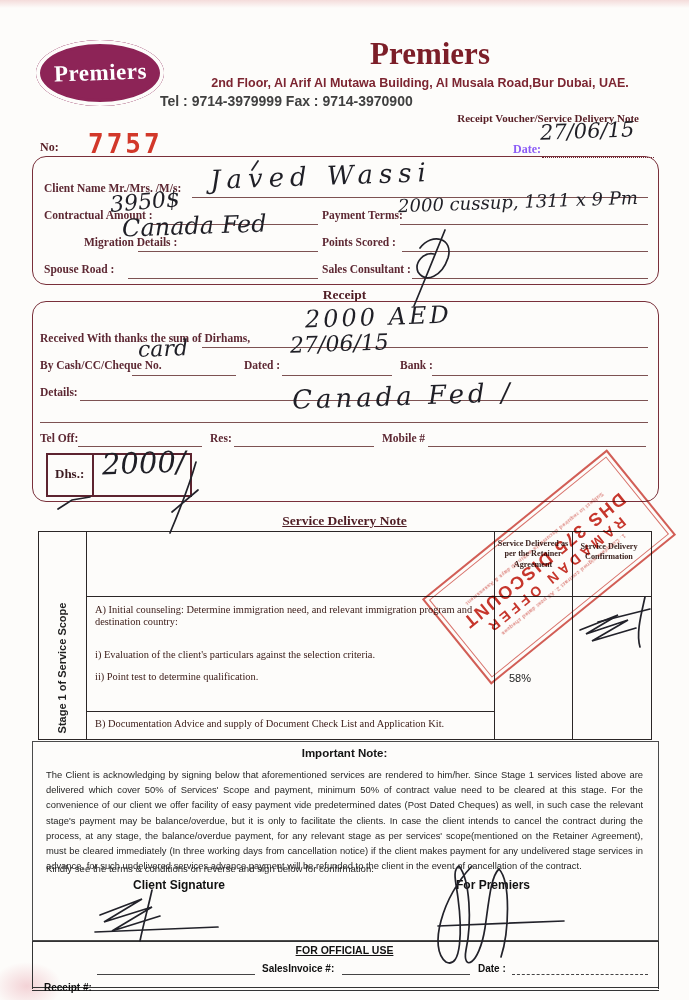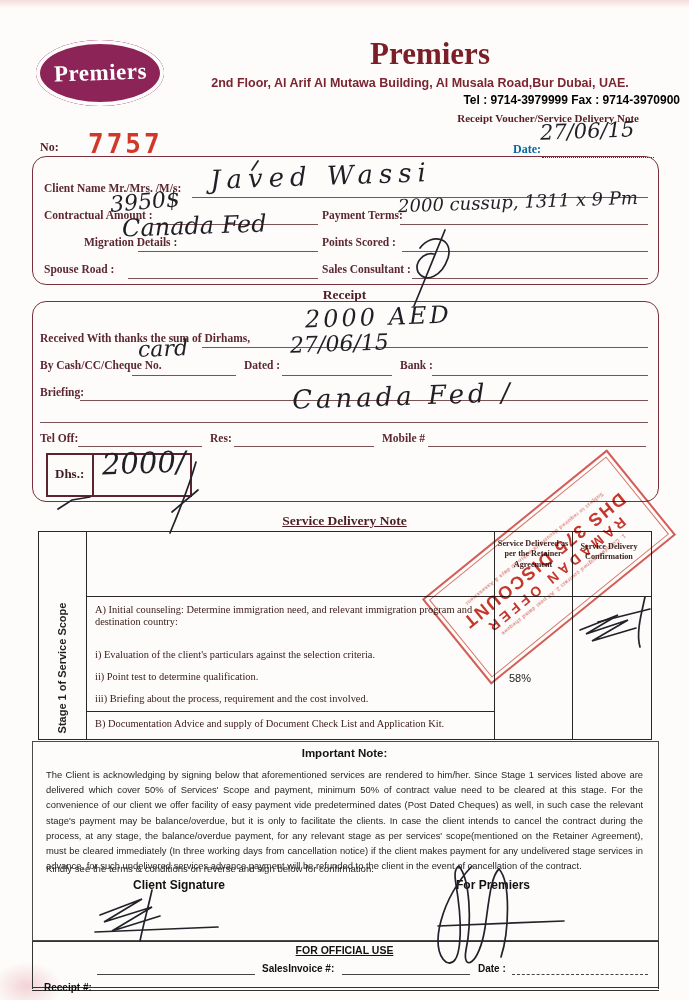--- a/index.html
+++ b/index.html
@@ -11,28 +11,28 @@
         background:radial-gradient(closest-side,rgba(231,160,170,.45),rgba(231,160,170,0));}
   
   .logo{position:absolute;left:36px;top:40px;width:128px;height:66px;border-radius:50%;
         background:#8d2457;box-shadow:inset 0 0 0 4px #fdfcfa,inset 0 0 0 7px #8d2457;
         display:flex;align-items:center;justify-content:center;}
   .logo span{color:#fff;font-weight:bold;font-size:23px;letter-spacing:.5px;transform:rotate(-2deg);}
   .company{position:absolute;left:170px;top:36px;width:520px;text-align:center;color:#7c1e28;
         font-size:31px;font-weight:bold;}
   .addr{position:absolute;left:160px;top:76px;width:520px;text-align:center;color:#7c2531;
         font-size:12.5px;font-weight:bold;font-family:"Liberation Sans",sans-serif;}
-  .telfax{position:absolute;left:160px;top:93px;width:520px;text-align:right;color:#000000;
-        font-size:12px;font-weight:bold;font-family:"Liberation Sans",sans-serif;}
+  .telfax{position:absolute;left:160px;top:93px;width:520px;text-align:left;color:#404040;
+        font-size:14px;font-weight:bold;font-family:"Liberation Sans",sans-serif;}
   .doctitle{position:absolute;left:0;top:112px;width:639px;text-align:right;color:#571e25;
         font-size:11px;font-weight:bold;}
   .no-label{position:absolute;left:40px;top:140px;color:#571e25;font-size:12px;font-weight:bold;}
   .no-value{position:absolute;left:88px;top:129px;color:#d2382a;font-size:26px;font-weight:bold;
         font-family:"DejaVu Sans Mono",monospace;letter-spacing:3px;}
-  .date-label{position:absolute;left:513px;top:142px;color:#0369a1;font-size:12px;font-weight:bold;}
+  .date-label{position:absolute;left:513px;top:142px;color:#8b5cf6;font-size:12px;font-weight:bold;}
   .date-line{position:absolute;left:542px;top:142px;width:112px;border-bottom:1.5px dotted #6a2430;height:15px;}
   
   .rbox{position:absolute;border:1.6px solid #79303a;border-radius:14px;background:transparent;}
   .lbl{position:absolute;color:#5d2833;font-size:11.5px;font-weight:bold;white-space:nowrap;}
   .fline{position:absolute;border-bottom:1px solid #7d5252;height:1px;}
   .hand{position:absolute;font-family:"DejaVu Serif",serif;font-style:italic;color:#1f1f26;
         white-space:nowrap;transform:rotate(-2deg);}
   .sec-head{position:absolute;width:689px;left:0;text-align:center;color:#4f1d24;font-size:13.5px;font-weight:bold;}
   
   .dhsbox{position:absolute;left:46px;top:453px;width:142px;height:40px;border:2px solid #5d2430;}
@@ -129,21 +129,21 @@
 
   <span class="lbl" style="left:40px;top:359px;">By Cash/CC/Cheque No.</span>
   <div class="fline" style="left:132px;top:374px;width:104px;"></div>
   <span class="hand" style="left:138px;top:336px;font-size:22px;">card</span>
   <span class="lbl" style="left:244px;top:359px;">Dated :</span>
   <div class="fline" style="left:282px;top:374px;width:110px;"></div>
   <span class="hand" style="left:290px;top:331px;font-size:22px;">27/06/15</span>
   <span class="lbl" style="left:400px;top:359px;">Bank :</span>
   <div class="fline" style="left:432px;top:374px;width:216px;"></div>
 
-  <span class="lbl" style="left:40px;top:386px;">Briefing:</span>
+  <span class="lbl" style="left:40px;top:386px;">Details:</span>
   <div class="fline" style="left:80px;top:399px;width:568px;"></div>
   <div class="fline" style="left:40px;top:421px;width:608px;"></div>
   <span class="hand" style="left:292px;top:381px;font-size:26px;letter-spacing:4px;">Canada Fed /</span>
 
   <span class="lbl" style="left:40px;top:432px;">Tel Off:</span>
   <div class="fline" style="left:78px;top:445px;width:124px;"></div>
   <span class="lbl" style="left:210px;top:432px;">Res:</span>
   <div class="fline" style="left:234px;top:445px;width:140px;"></div>
   <span class="lbl" style="left:382px;top:432px;">Mobile #</span>
   <div class="fline" style="left:428px;top:445px;width:218px;"></div>
@@ -163,21 +163,20 @@
     <div class="hline" style="left:47px;top:179px;width:408px;"></div>
 
     <div class="cell-small" style="left:457px;top:7px;width:74px;">Service Delivered as per the Retainer Agreement</div>
     <div class="cell-small" style="left:535px;top:10px;width:70px;">Service Delivery Confirmation</div>
 
     <div class="vlabel">Stage 1 of Service Scope</div>
 
     <div class="srow" style="top:72px;">A) Initial counseling: Determine immigration need, and relevant immigration program and destination country:</div>
     <div class="srow" style="top:117px;">i)  Evaluation of the client's particulars against the selection criteria.</div>
     <div class="srow" style="top:139px;">ii)  Point test to determine qualification.</div>
-    <div class="srow" style="top:161px;">iii) Briefing about the process, requirement and the cost involved.</div>
     <div class="srow" style="top:186px;">B) Documentation Advice and supply of Document Check List and Application Kit.</div>
 
     <div class="pct" style="left:470px;top:140px;">58%</div>
   </div>
 
   <div class="stamp">
     <div class="stamp-inner">
       <div class="stamp-fine">1. Complete signed contract   2. All post dated cheques</div>
       <div class="stamp-offer">RAMADAN OFFER</div>
       <div class="stamp-discount">DHS 375 DISCOUNT</div>

